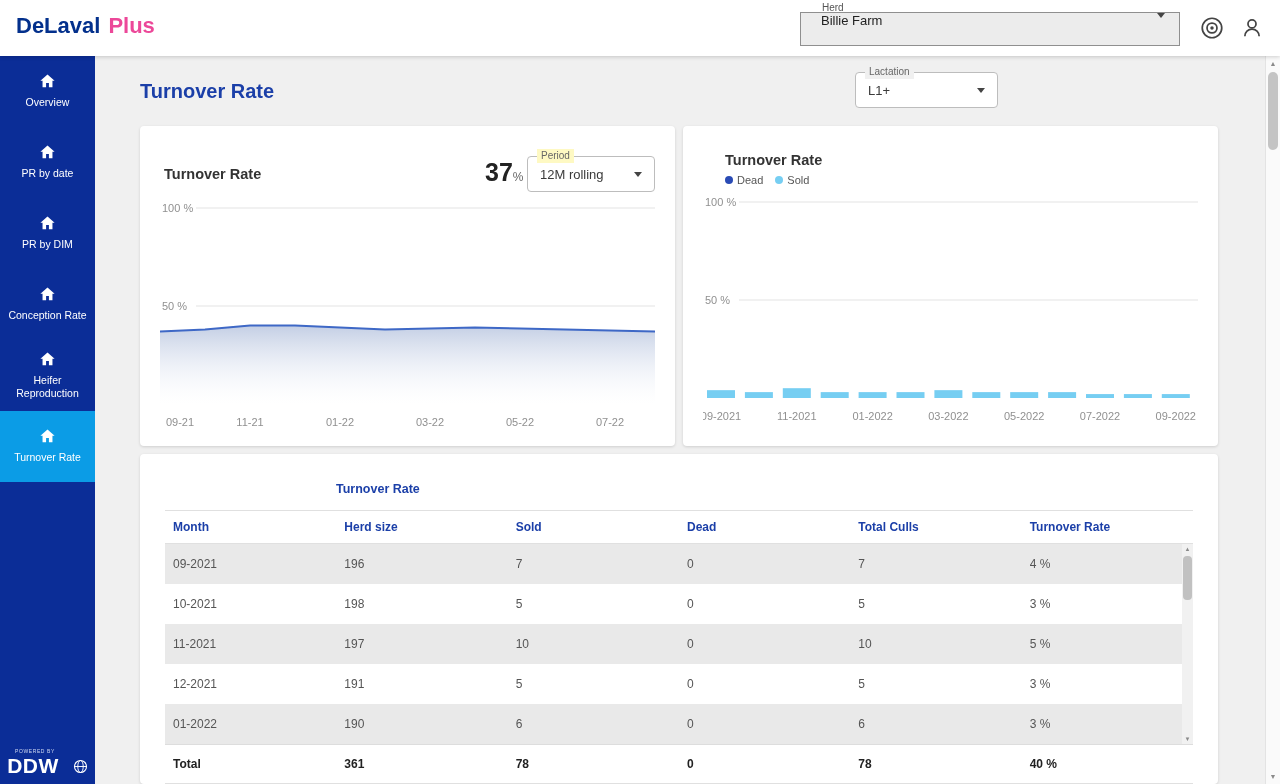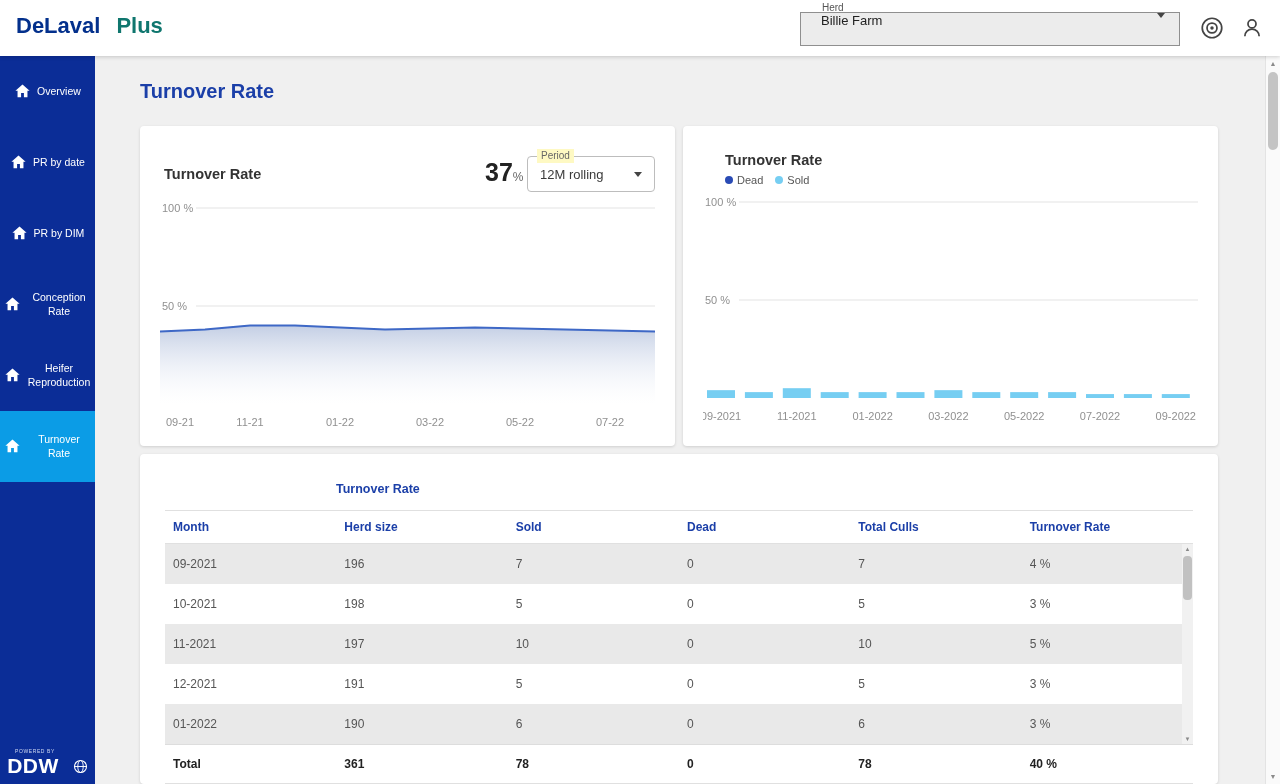--- a/index.html
+++ b/index.html
@@ -4,35 +4,35 @@
 <style>
   *{box-sizing:border-box;margin:0;padding:0}
   html,body{width:1280px;height:784px;overflow:hidden;background:#fff;
     font-family:"Liberation Sans",sans-serif;}
 
   
   .header{position:absolute;top:0;left:0;width:1280px;height:56px;background:#fff;
     box-shadow:0 1px 4px rgba(0,0,0,.18);z-index:20}
   .brand{position:absolute;left:16px;top:13px;font-size:22px;font-weight:700}
   .brand .p1{color:#03308c}
-  .brand .p2{color:#0f766e;margin-left:16px}
+  .brand .p2{color:#ec4899;margin-left:8px}
   .herd-label{position:absolute;left:822px;top:2px;font-size:10px;color:#555}
   .herd{position:absolute;left:800px;top:12px;width:380px;height:34px;background:#ececec;
     border:1px solid #8f8f8f;display:flex;align-items:flex-start;padding:0 14px 0 20px;
     font-size:13px;color:#222;cursor:pointer}
   .caret{width:0;height:0;border-left:4.5px solid transparent;border-right:4.5px solid transparent;
     border-top:5px solid #444}
   .herd .caret{margin-left:auto}
   .hicon{position:absolute;top:15px;width:26px;height:26px;cursor:pointer}
   .hicon.t{left:1199px}
   .hicon.p{left:1239px}
 
   
   .sidebar{position:absolute;left:0;top:56px;width:95px;height:728px;background:#0b2d97;color:#fff}
-  .nav-item{min-height:71px;display:flex;align-items:center;justify-content:center;
+  .nav-item{min-height:71px;display:flex;flex-direction:column;align-items:center;justify-content:center;
     gap:6px;padding:8px 4px;text-align:center;cursor:pointer}
   .nav-item.active{background:#0b9ce6}
   .nav-icon{height:17px;display:flex;align-items:center}
   .nav-label{font-size:10.5px;line-height:1.25;font-weight:500}
   .sb-footer{position:absolute;bottom:6px;left:0;width:95px;color:#fff}
   .powered{display:block;font-size:5px;letter-spacing:.6px;color:#cdd6f0;margin-left:15px}
   .ddw{display:flex;align-items:center;justify-content:center;gap:14px;font-size:21px;font-weight:800;letter-spacing:.5px}
 
   
   .main{position:absolute;left:95px;top:56px;width:1185px;height:728px;background:#f0f0f0;overflow:hidden}
@@ -182,20 +182,25 @@
         <ellipse cx="8" cy="8" rx="2.9" ry="6.4" fill="none" stroke="#fff" stroke-width="1"></ellipse>
         <line x1="1.6" y1="8" x2="14.4" y2="8" stroke="#fff" stroke-width="1"></line>
       </svg>
     </span>
   </div>
 </div>
 
 <div class="main">
   <div class="page-title">Turnover Rate</div>
 
+  <div class="mselect f-lactation">
+    <span class="flabel">Lactation</span>
+    <span>L1+</span>
+    <span class="caret"></span>
+  </div>
 
 
   <div class="cards">
 
     <div class="card">
       <div class="card-title lc-title">Turnover Rate</div>
       <div class="kpi">
         <span class="kpi-value">37</span><span class="kpi-unit">%</span>
       </div>
       <div class="mselect on-white f-period">

